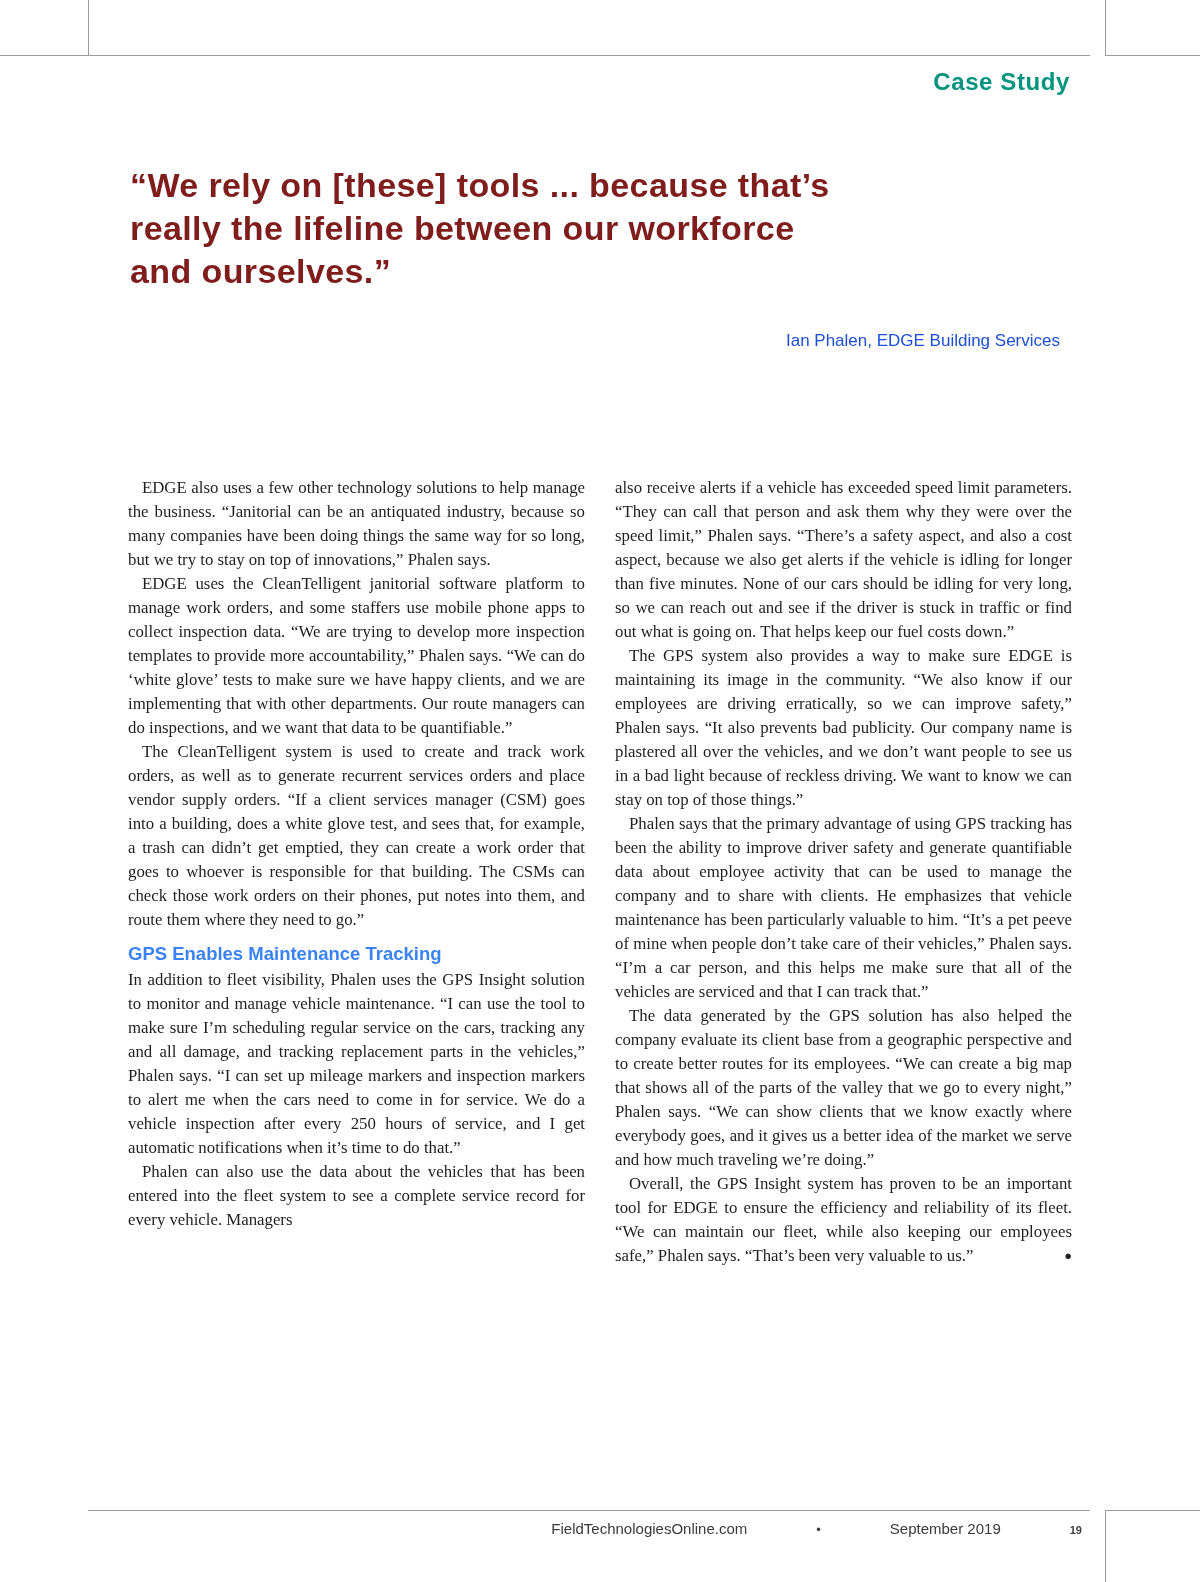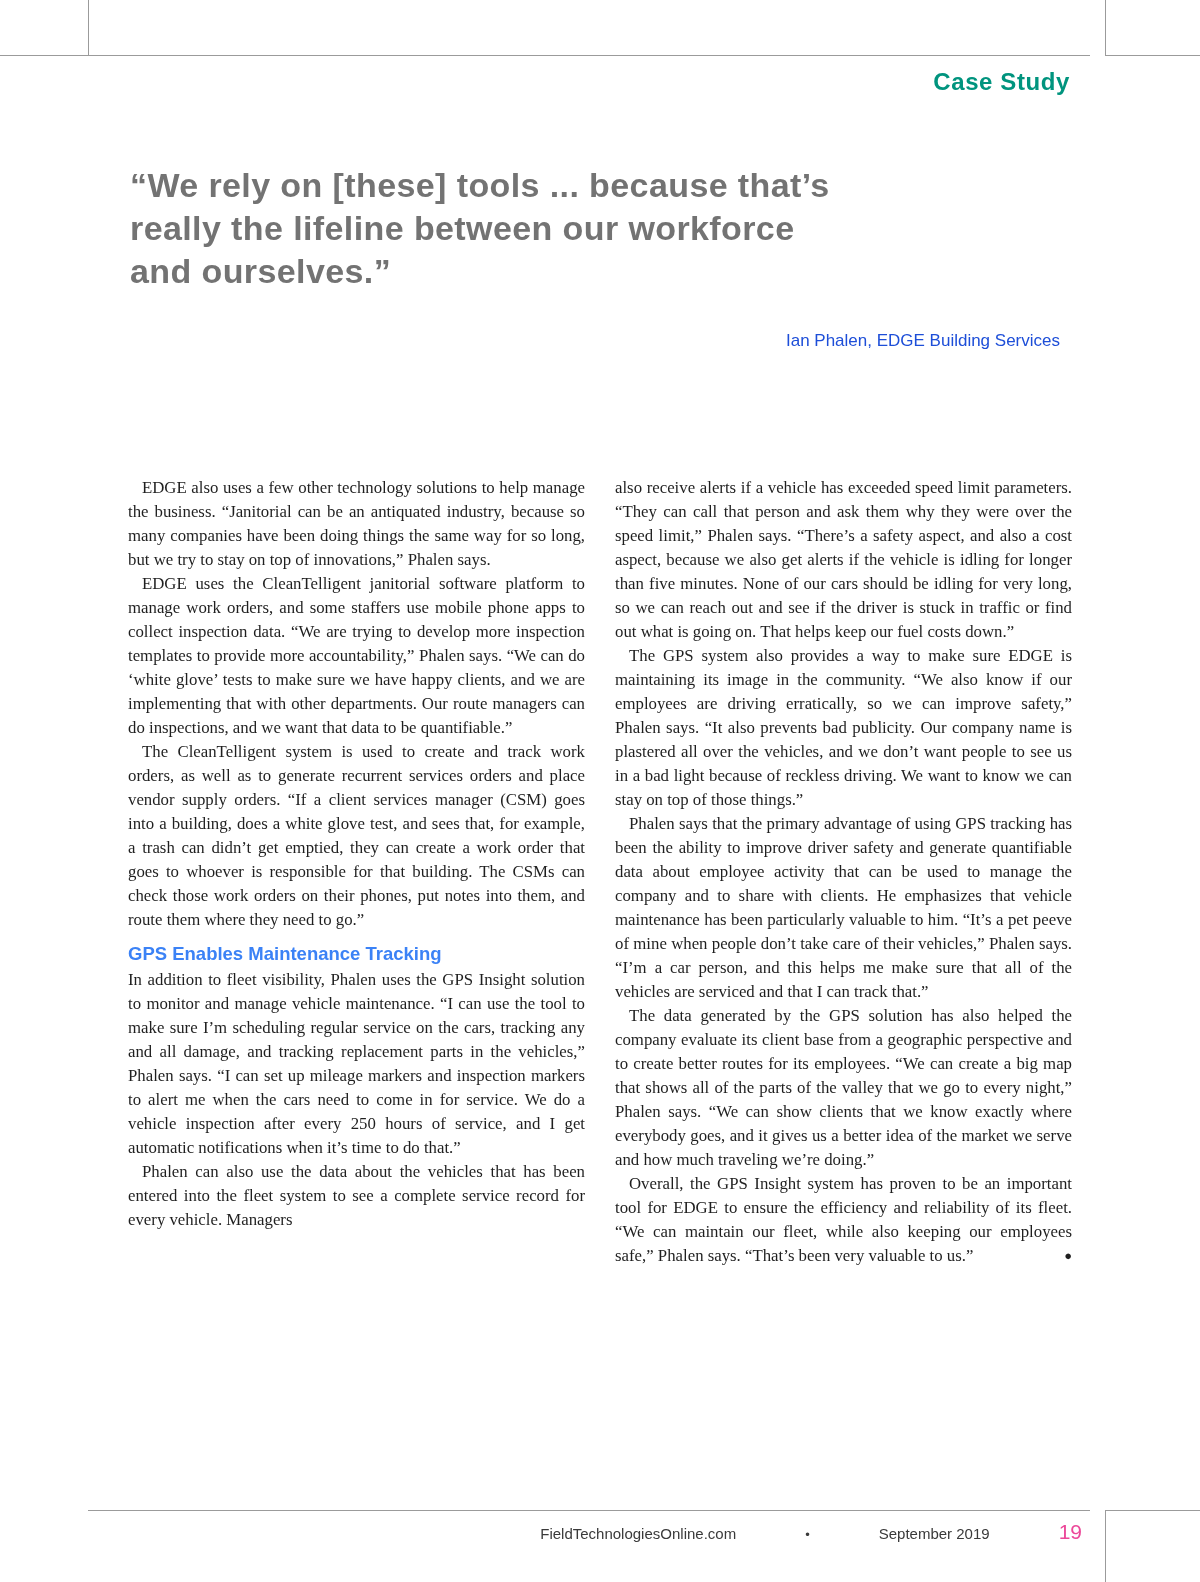--- a/index.html
+++ b/index.html
@@ -29,21 +29,21 @@
   .headline {
     position: absolute;
     left: 130px;
     top: 164px;
     width: 910px;
     font-family: "Liberation Sans", sans-serif;
     font-weight: 700;
     font-size: 34px;
     line-height: 43px;
     letter-spacing: 0.4px;
-    color: #737373;
+    color: #7f1d1d;
     white-space: pre-line;
   }
 
   .attribution {
     position: absolute;
     top: 331px;
     right: 140px;
     font-family: "Liberation Sans", sans-serif;
     font-size: 17px;
     color: #1d4ed8;
@@ -87,21 +87,21 @@
     top: 1520px;
     right: 118px;
     display: flex;
     align-items: baseline;
     gap: 69px;
     font-family: "Liberation Sans", sans-serif;
     font-size: 15px;
     color: #3a3a3a;
   }
   .footer .bullet { font-size: 13px; }
-  .footer .page-num { font-weight: 400; font-size: 21px; color: #ec4899; }
+  .footer .page-num { font-weight: 700; font-size: 11px; color: #404040; }
 </style>
 </head>
 <body>
 
 <div class="page">
 
   <div class="rule" style="left:0; top:55px; width:1090px; height:1px;"></div>
   <div class="rule" style="left:1105px; top:55px; width:95px; height:1px;"></div>
   <div class="rule" style="left:88px; top:0; width:1px; height:55px;"></div>
   <div class="rule" style="left:1105px; top:0; width:1px; height:55px;"></div>

